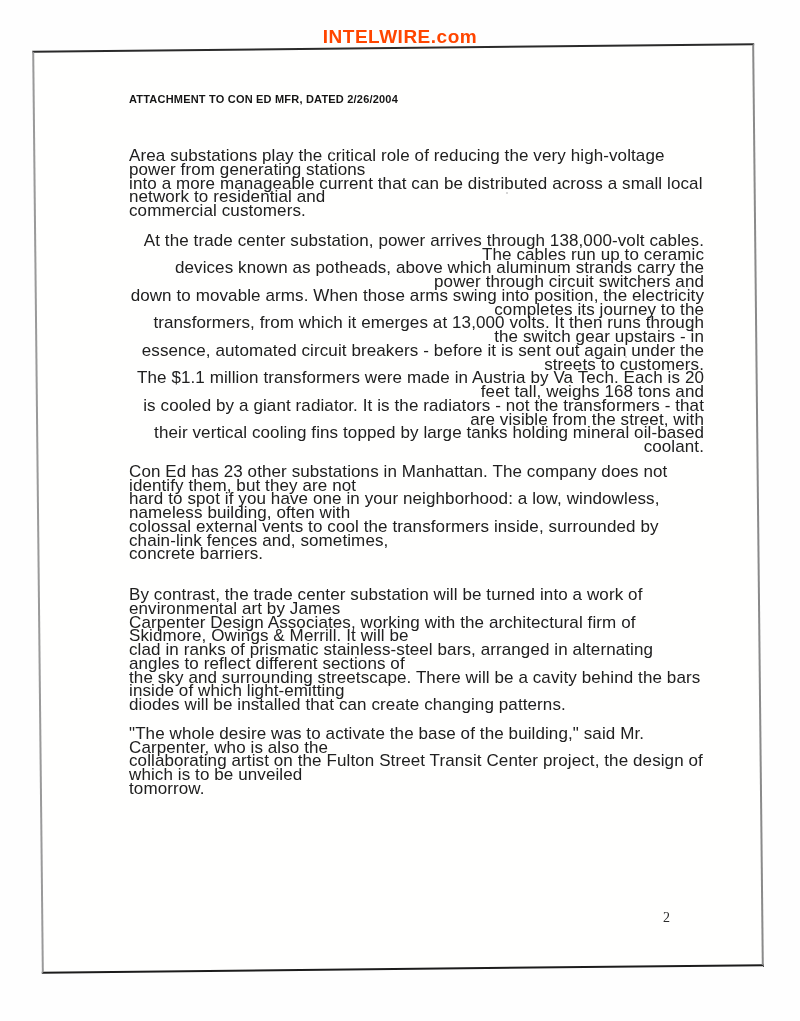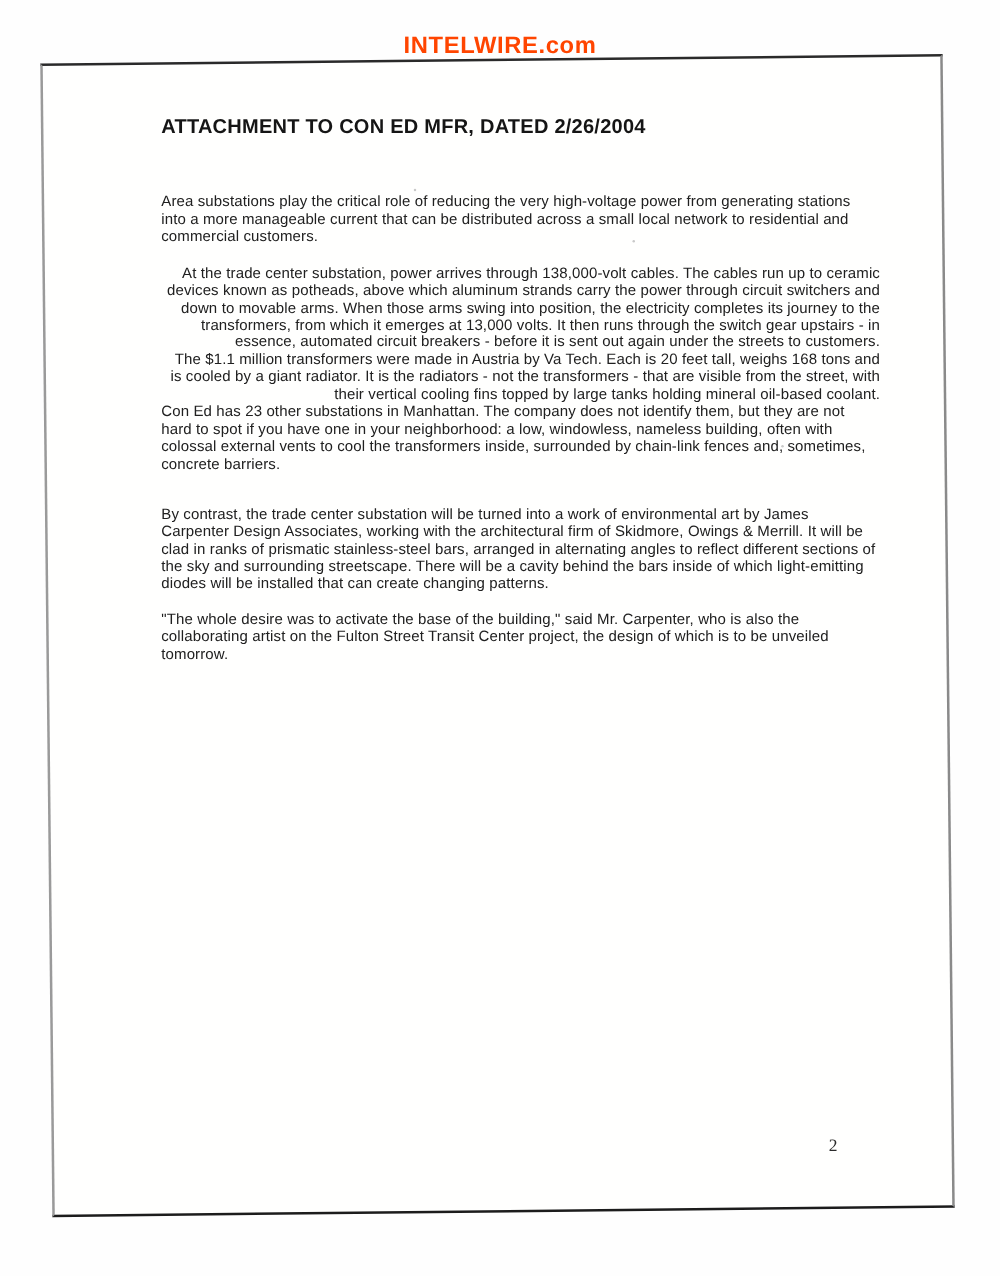--- a/index.html
+++ b/index.html
@@ -35,35 +35,35 @@
     transform: rotate(-0.6deg);
     background: #fffffe;
   }
   .content {
     position: absolute;
     left: 129px; top: 93px;
     width: 575px;
     color: #1f1f1f;
   }
   .doc-title {
-    font-size: 16px;
+    font-size: 11px;
     font-weight: bold;
     letter-spacing: 0.2px;
     color: #151515;
   }
   .para {
-    font-size: 12px;
+    font-size: 17px;
     line-height: 13.75px;
     white-space: pre-line;
     letter-spacing: 0.1px;
     color: #202020;
   }
   .p1 { margin-top: 44px; }
   .p2 { margin-top: 16px; text-align: right; }
-  .p3 { margin-top: 1px; }
+  .p3 { margin-top: 11px; }
   .p4 { margin-top: 27px; }
   .p5 { margin-top: 15px; }
   .page-number {
     position: absolute;
     left: 663px; top: 910px;
     font-family: "Liberation Serif", serif;
     font-size: 14px;
     color: #2b2b2b;
   }
   .speck { position: absolute; width: 2px; height: 2px; background: #c9c9c9; border-radius: 50%; }

